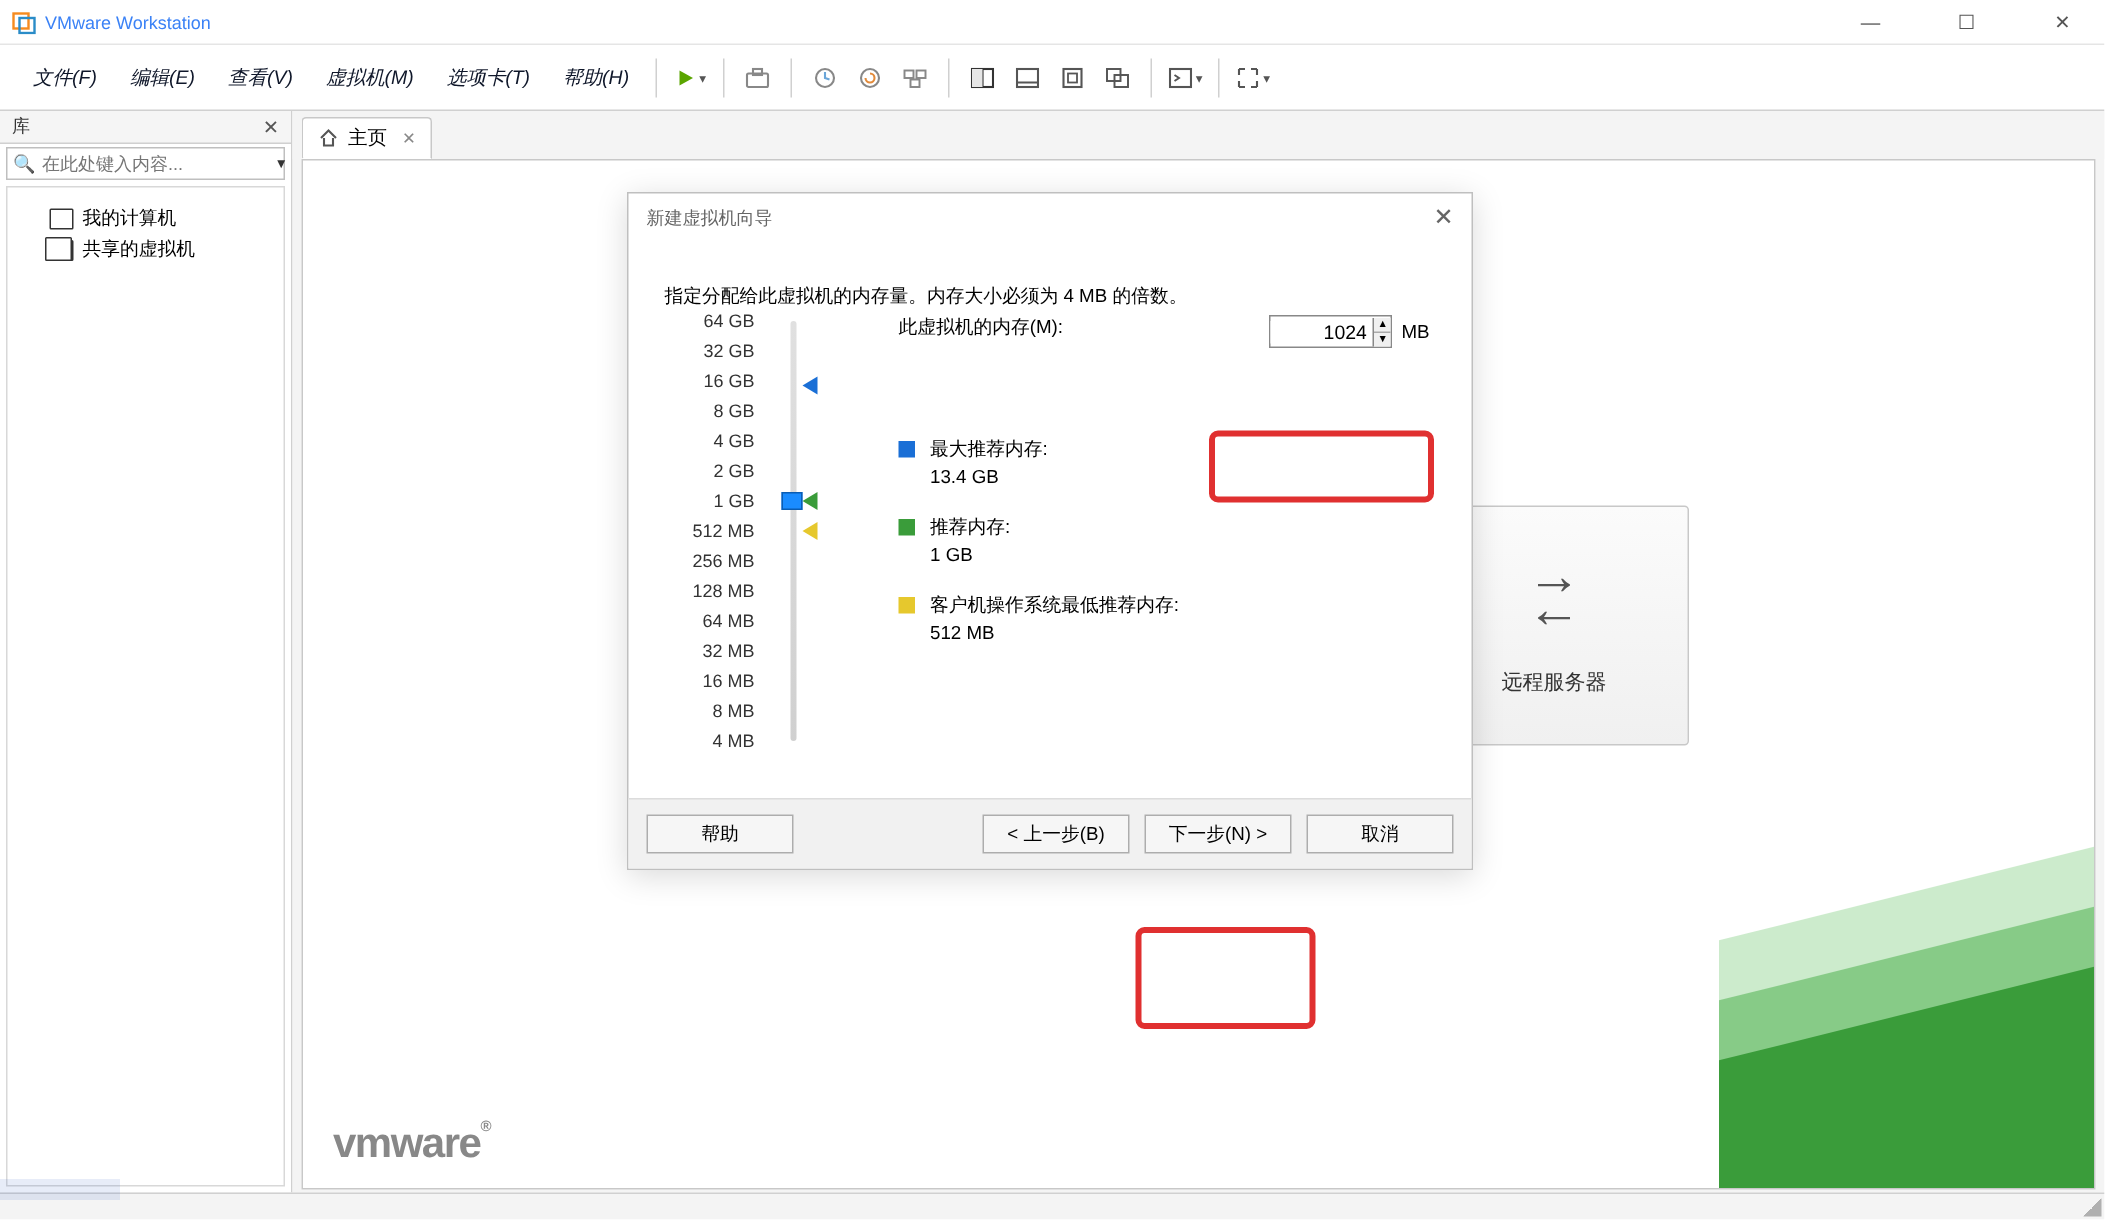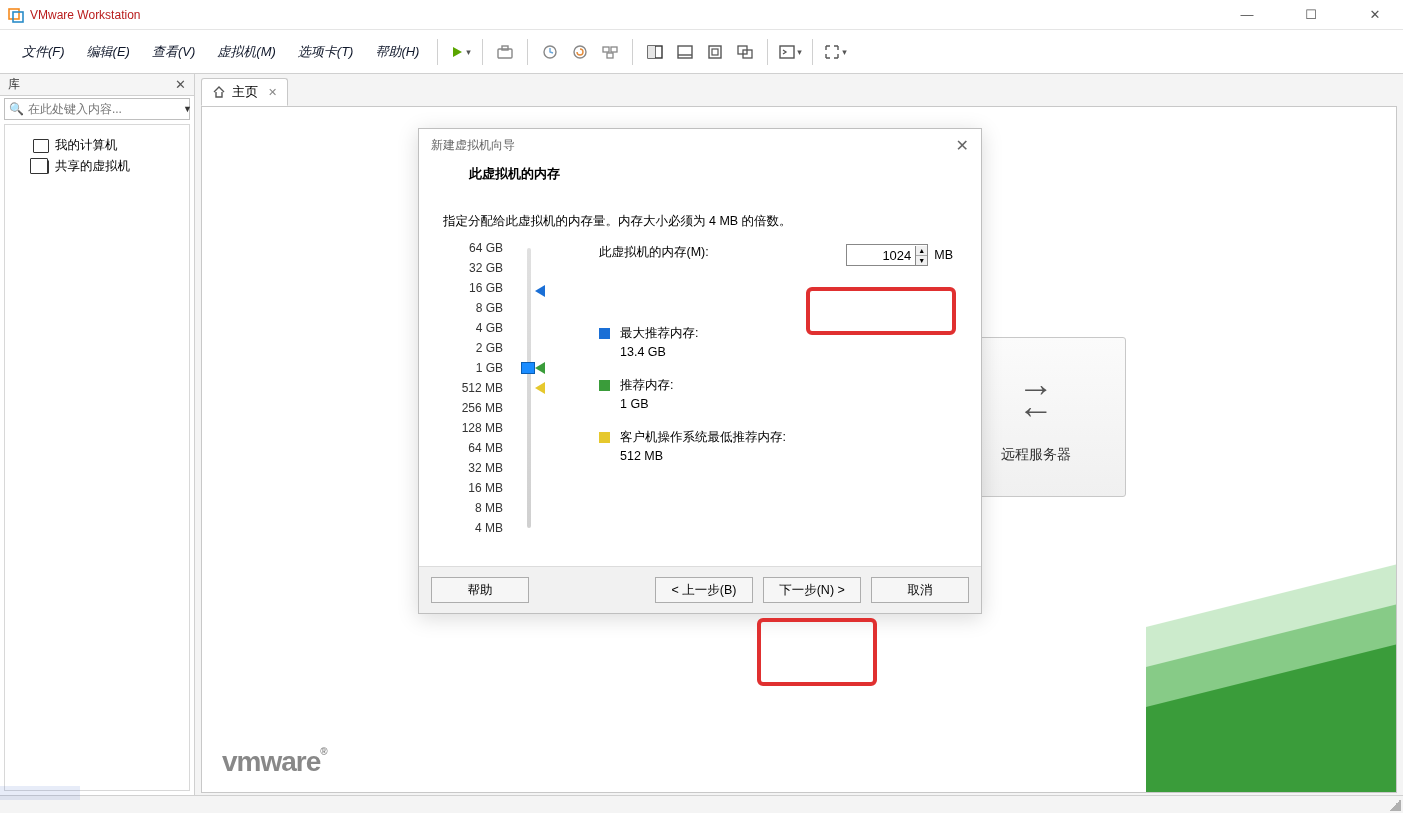--- a/index.html
+++ b/index.html
@@ -1,21 +1,21 @@
 <!DOCTYPE html>
 <html><head>
 <meta charset="utf-8">
 <style>
 * { margin: 0; padding: 0; box-sizing: border-box; font-family: "Microsoft YaHei", "Segoe UI", Tahoma, sans-serif; }
 body { background: #fff; font-size: 12px; color: #000; overflow: hidden; width: 1403px; height: 813px; position: relative; }
 
 
 .titlebar { height: 30px; display: flex; align-items: center; padding: 0 8px; background: #fff; border-bottom: 1px solid #e5e5e5; }
 .titlebar .logo { width: 16px; height: 16px; margin-right: 6px; }
-.titlebar .title { color: #b91c1c; font-size: 12px; }
+.titlebar .title { color: #3b82f6; font-size: 12px; }
 .titlebar .winbtns { margin-left: auto; display: flex; gap: 24px; color: #555; font-size: 13px; }
 .titlebar .winbtns span { width: 40px; text-align: center; }
 
 
 .menubar { height: 44px; display: flex; align-items: center; padding: 0 12px; gap: 2px; border-bottom: 1px solid #d0d0d0; }
 .menuitem { padding: 4px 10px; color: #0f172a; font-size: 13px; font-style: italic; }
 .tbsep { width: 1px; height: 26px; background: #d0d0d0; margin: 0 6px; }
 .tbbtn { width: 28px; height: 28px; display: flex; align-items: center; justify-content: center; color: #666; position: relative; }
 .tbbtn svg { display: block; }
 .play { color: #5aa500; }
@@ -62,21 +62,21 @@
 .card .lbl { font-size: 14px; color: #333; }
 
 
 .dialog { position: absolute; left: 418px; top: 128px; width: 564px; background: #fff; border: 1px solid #bfbfbf; box-shadow: 0 4px 20px rgba(0,0,0,.15); }
 .dlgtitle { height: 32px; display: flex; align-items: center; padding: 0 12px; font-size: 12px; color: #666; }
 .dlgtitle .dx { margin-left: auto; font-size: 16px; color: #666; }
 .dlgheader { padding: 4px 24px 14px 50px; }
 .dlgheader .h1 { font-size: 13px; font-weight: 700; color: #000; margin-bottom: 6px; }
 .dlgheader .h2 { font-size: 12.5px; color: #333; padding-left:24px;}
 .dlgbody { padding: 10px 24px 18px 24px; font-size: 12.5px; color: #000;}
-.instr { margin-bottom: 18px; }
+.instr { margin-bottom: 8px; }
 .memrow { display: flex; align-items: flex-start; gap: 16px; }
 .slider-track { position:absolute; left: 84px; top: 0; width: 4px; height: 280px; background: linear-gradient(#e0e0e0,#d0d0d0); border-radius: 2px; }
 
 .ticklabels { position: relative; height: 280px; }
 .tlabel { position: absolute; right: 0; font-size: 12px; color: #333; transform: translateY(-50%); white-space: nowrap; }
 
 .markers { position: absolute; left: 92px; top: 0; height: 280px; width: 16px; }
 .marker { position: absolute; width: 0; height: 0; border-top: 6px solid transparent; border-bottom: 6px solid transparent; border-right: 10px solid; transform: translateY(-50%); }
 .marker.blue { border-right-color: #1a6fd6; }
 .marker.green { border-right-color: #3a9c3a; }
@@ -272,21 +272,20 @@
   <div class="grip"></div>
 </div>
 <div class="edge"></div>
 
 <div class="dialog">
   <div class="dlgtitle">
     <span>新建虚拟机向导</span>
     <span class="dx">✕</span>
   </div>
   <div class="dlgheader">
-    <div class="h1">此虚拟机的内存</div>
   </div>
   <div class="dlgbody">
     <div class="instr">指定分配给此虚拟机的内存量。内存大小必须为 4 MB 的倍数。</div>
 
     <div class="memrow" style="position:relative; height: 300px;">
 
       <div class="ticklabels" style="width:60px;">
         <span class="tlabel" style="top:0%">64 GB</span>
         <span class="tlabel" style="top:7.1%">32 GB</span>
         <span class="tlabel" style="top:14.3%">16 GB</span>

